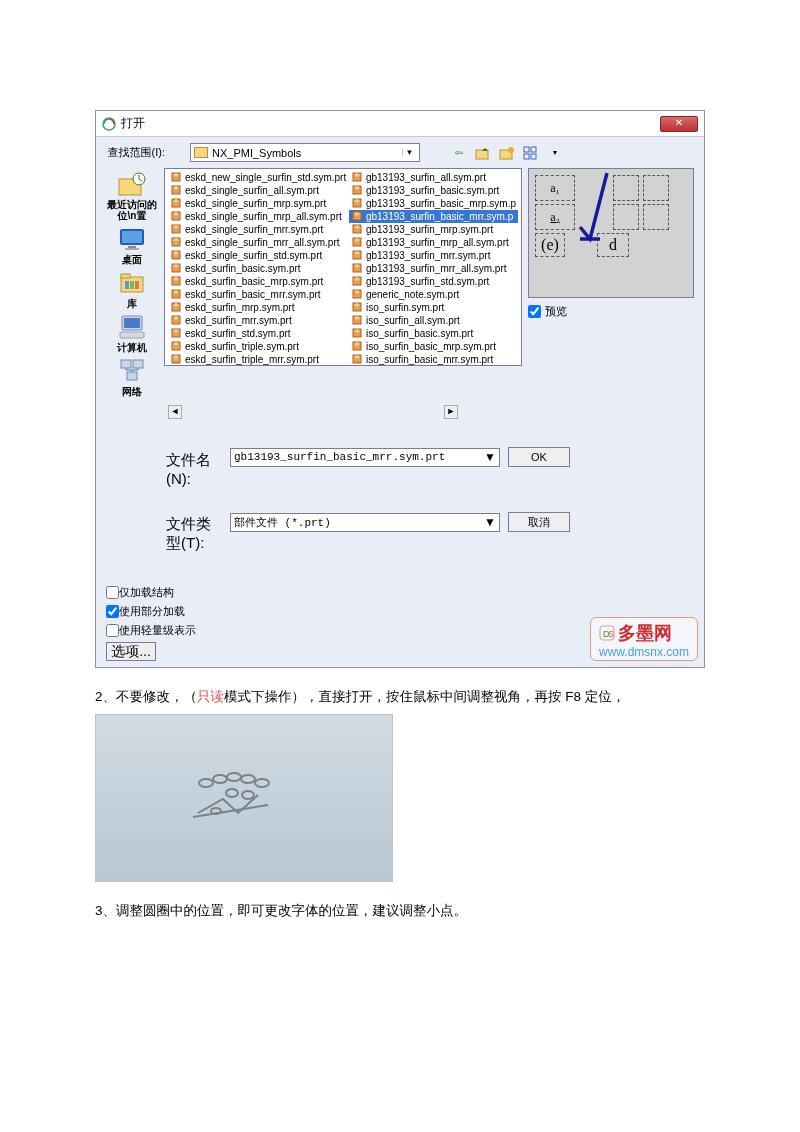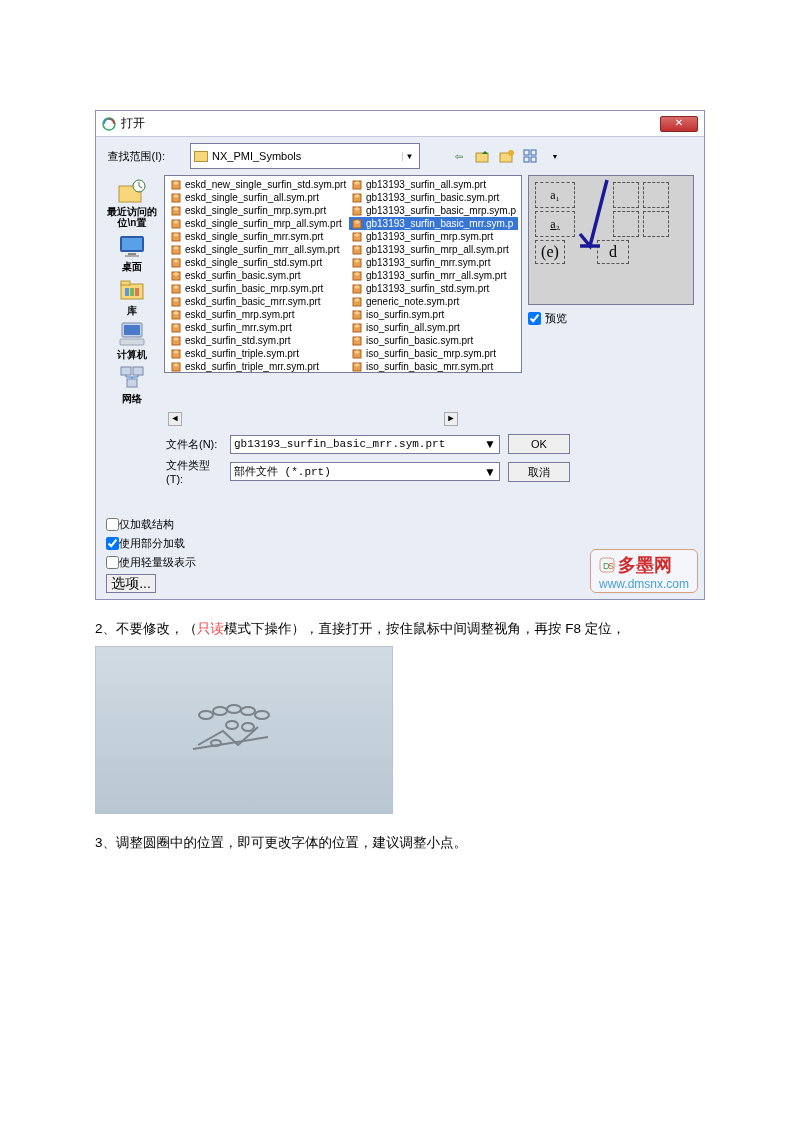--- a/index.html
+++ b/index.html
@@ -6,50 +6,50 @@
   body { font-family: "Microsoft YaHei", Arial, sans-serif; background: #fff; width: 800px; font-size: 12px; color: #000; }
   .page { padding: 0 95px 40px 95px; }
   .dialog-wrap { border: 1px solid #8f8fb5; background: #e9edf6; position: relative; margin-top: 110px; }
   .titlebar { display: flex; align-items: center; padding: 4px 6px; background: #fff; border-bottom: 1px solid #c5c8d8; }
   .titlebar .tb-icon { width: 14px; height: 14px; margin-right: 5px; display: flex; align-items: center; justify-content: center; }
   .titlebar .tb-icon svg { width: 14px; height: 14px; }
   .titlebar .tb-title { flex: 1; font-size: 12px; }
   .close-btn { width: 38px; height: 16px; background: linear-gradient(#d96b6b, #c03030); border: 1px solid #8a2525; color: #fff; font-size: 10px; text-align: center; line-height: 12px; border-radius: 2px; }
   .toolbar-row { display: flex; align-items: center; padding: 6px 10px; gap: 21px; }
   .toolbar-row .lbl { width: 63px; text-align: right; font-size: 11px; padding-right: 4px; }
-  .combo { flex: 1; max-width: 230px; display: flex; align-items: center; border: 1px solid #7a7a9a; background: #fff; padding: 0 3px; height: 26px; justify-content: flex-end; }
+  .combo { flex: 1; max-width: 230px; display: flex; align-items: center; border: 1px solid #7a7a9a; background: #fff; padding: 0 3px; height: 19px; justify-content: flex-end; }
   .combo .folder-icon-sm { width: 14px; height: 11px; background: #f8d77a; border: 1px solid #b39339; margin-right: 4px; }
   .combo input { border: none; outline: none; font-size: 11px; flex: 1; font-family: inherit; }
   .combo .drop-arrow { width: 14px; text-align: center; font-size: 8px; color: #000; border-left: 1px solid #ccc; }
   .tb-icons { display: flex; gap: 4px; margin-left: 8px; }
   .tb-icons .icn { width: 20px; height: 18px; display: flex; align-items: center; justify-content: center; font-size: 10px; }
   .body-area { display: flex; padding: 0 10px 8px 10px; gap: 6px; }
   .quick-col { width: 52px; display: flex; flex-direction: column; align-items: center; gap: 4px; padding-top: 2px; }
   .quick-item { display: flex; flex-direction: column; align-items: center; gap: 1px; }
   .quick-item .qi-icon { width: 32px; height: 28px; display: flex; align-items: center; justify-content: center; }
   .quick-item .qi-lbl { font-size: 10px; text-align: center; line-height: 11px; font-weight: bold; }
   .file-list { flex: 1; background: #fff; border: 1px solid #7a7a9a; padding: 2px 3px; height: 198px; display: flex; overflow: hidden; }
   .file-col { display: flex; flex-direction: column; }
   .file-col:first-child { width: 200px; }
-  .file-item, .file-item-sel { display: flex; align-items: center; gap: 3px; font-size: 10px; line-height: 13px; padding: 0 2px; white-space: nowrap; }
+  .file-item, .file-item-sel { display: flex; gap: 3px; font-size: 10px; line-height: 13px; padding: 0 2px; white-space: nowrap; }
   .file-item-sel { background: #3876d6; color: #fff; }
   .file-icon { width: 12px; height: 12px; display: flex; align-items: center; justify-content: center; }
   .file-icon svg { width: 10px; height: 10px; }
   .preview-col { width: 166px; display: flex; flex-direction: column; }
   .preview-box { background: #d2d2d2; border: 1px solid #7a7a9a; height: 130px; padding: 6px; display: flex; flex-direction: column; }
   .preview-cell { border: 1px dashed #555; font-family: "Times New Roman", serif; font-size: 12px; display: flex; align-items: center; justify-content: center; }
   .pv-a1 { width: 40px; height: 26px; }
   .pv-a2 { width: 40px; height: 26px; text-decoration: underline; }
   .pv-sm1 { width: 26px; height: 26px; }
   .pv-e { width: 30px; height: 24px; font-size: 16px; }
   .pv-d { width: 32px; height: 24px; font-size: 16px; }
   .preview-chk-row { display: flex; align-items: center; gap: 4px; margin-top: 6px; font-size: 11px; }
   .preview-chk-row input { margin: 0; }
   .form-row { display: flex; align-items: center; margin: 4px 0 0 70px; gap: 8px; }
-  .form-lbl { width: 56px; font-size: 11px; }
+  .form-lbl { width: 56px; font-size: 15px; margin-top: 24px; }
   .form-combo { width: 270px; display: flex; align-items: center; border: 1px solid #7a7a9a; background: #fff; height: 19px; padding: 0 3px; }
   .form-combo input { border: none; outline: none; font-size: 11px; flex: 1; font-family: Liberation Mono, monospace; }
   .win-btn { width: 62px; height: 20px; border: 1px solid #7a7a9a; background: #efefef; font-size: 11px; text-align: center; line-height: 18px; font-family: inherit; }
   .load-opts { padding: 20px 10px 6px 10px; }
   .chk-row { display: flex; align-items: center; font-size: 11px; margin: 4px 0; }
   .chk-row input { margin: 0; }
   .opt-btn { width: 50px; height: 19px; border: 1px solid #7a7a9a; background: #efefef; font-size: 14px; text-align: center; line-height: 17px; margin-top: 4px; }
   .watermark { position: absolute; right: 6px; bottom: 6px; border: 1px solid #d5a080; border-radius: 6px; padding: 3px 8px 1px 8px; text-align: center; background: rgba(255,255,255,0.5); }
   .watermark .wm-top { display: flex; align-items: center; gap: 3px; }
   .wm-icon { width: 16px; height: 16px; }

